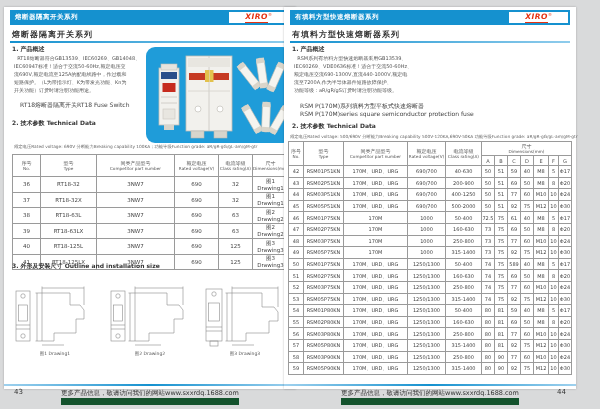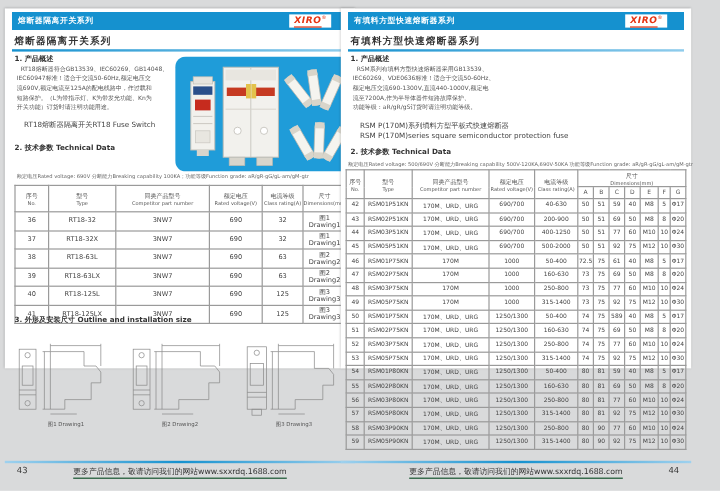--- a/index.html
+++ b/index.html
@@ -1,23 +1,23 @@
 <!DOCTYPE html>
 <html><head>
 <meta charset="utf-8">
 <style>
   html,body{margin:0;padding:0;}
   .canvas{position:relative;width:600px;height:409px;background:#d9dadb;font-family:"DejaVu Sans",sans-serif;overflow:hidden;}
-  .page{position:absolute;top:7px;width:292px;height:300px;background:#ffffff;box-shadow:0 0 2px rgba(0,0,0,.25);}
+  .page{position:absolute;top:7px;width:292px;height:382px;background:#ffffff;box-shadow:0 0 2px rgba(0,0,0,.25);}
   .page.left{left:4px;}
   .page.right{left:284px;}
   
   .hbar{position:absolute;left:6px;right:6px;top:3px;height:15px;background:#1591cf;display:flex;align-items:center;justify-content:space-between;}
   .hbar-title{color:#fff;font-size:6.5px;font-weight:bold;padding-left:5px;letter-spacing:.5px;}
-  .logo-box{background:#fff;height:11px;margin-right:14px;padding:0 4px;display:flex;align-items:flex-start;}
+  .logo-box{background:#fff;height:11px;margin-right:2px;padding:0 16px;display:flex;align-items:flex-start;}
   .logo-text{color:#e63312;font-size:7.5px;font-weight:bold;font-style:italic;letter-spacing:.5px;border-bottom:1px solid #e63312;line-height:10px;}
   .logo-reg{color:#e63312;font-size:4px;line-height:6px;}
   .page-title{position:absolute;left:8px;top:22px;font-size:8px;font-weight:bold;color:#333;letter-spacing:1px;}
   .title-rule{position:absolute;left:6px;right:6px;top:34px;height:2px;background:linear-gradient(to right,#1591cf,#8fccec);}
   .sec{position:absolute;font-size:6px;font-weight:bold;color:#333;}
   .overview{position:absolute;font-size:5px;color:#555;line-height:8px;white-space:pre-wrap;}
   .caption{position:absolute;font-size:6px;color:#444;line-height:8px;}
   .note{position:absolute;font-size:4.3px;color:#666;white-space:nowrap;}
   table{border-collapse:collapse;table-layout:fixed;position:absolute;}
   th,td{border:1px solid #9a9a9a;text-align:center;padding:0;color:#444;overflow:hidden;}
@@ -30,21 +30,21 @@
   .t-right{left:4px;top:134px;width:283px;font-size:5px;}
   .t-right td{height:10.6px;}
   .t-right .hr1 th{height:13px;}
   .t-right .hr2 th{height:9px;font-size:5px;}
   .drawings{position:absolute;left:8px;top:276px;width:276px;display:flex;justify-content:space-between;}
   .drawing{display:flex;flex-direction:column;align-items:center;}
   .drawing-label{font-size:4.5px;color:#555;margin-top:2px;}
   .photo-panel{position:absolute;left:142px;top:40px;}
   .footer-rule{position:absolute;left:0;right:0;top:377px;height:2px;background:linear-gradient(to right,#9fd1ee,#1591cf,#9fd1ee);}
   .footer-text{position:absolute;top:382px;left:0;right:0;text-align:center;font-size:6.5px;color:#333;}
-  .footer-text span{border-bottom:1px solid #14532d;padding-bottom:1px;}
+  .footer-text span{border-bottom:7px solid #14532d;padding-bottom:1px;}
   .pnum{position:absolute;top:381px;font-size:7px;color:#333;}
   .pnum.l{left:10px;}
   .pnum.r{right:10px;}
 </style>
 </head>
 <body>
 
 <div class="canvas">
 
   <div class="page left">

